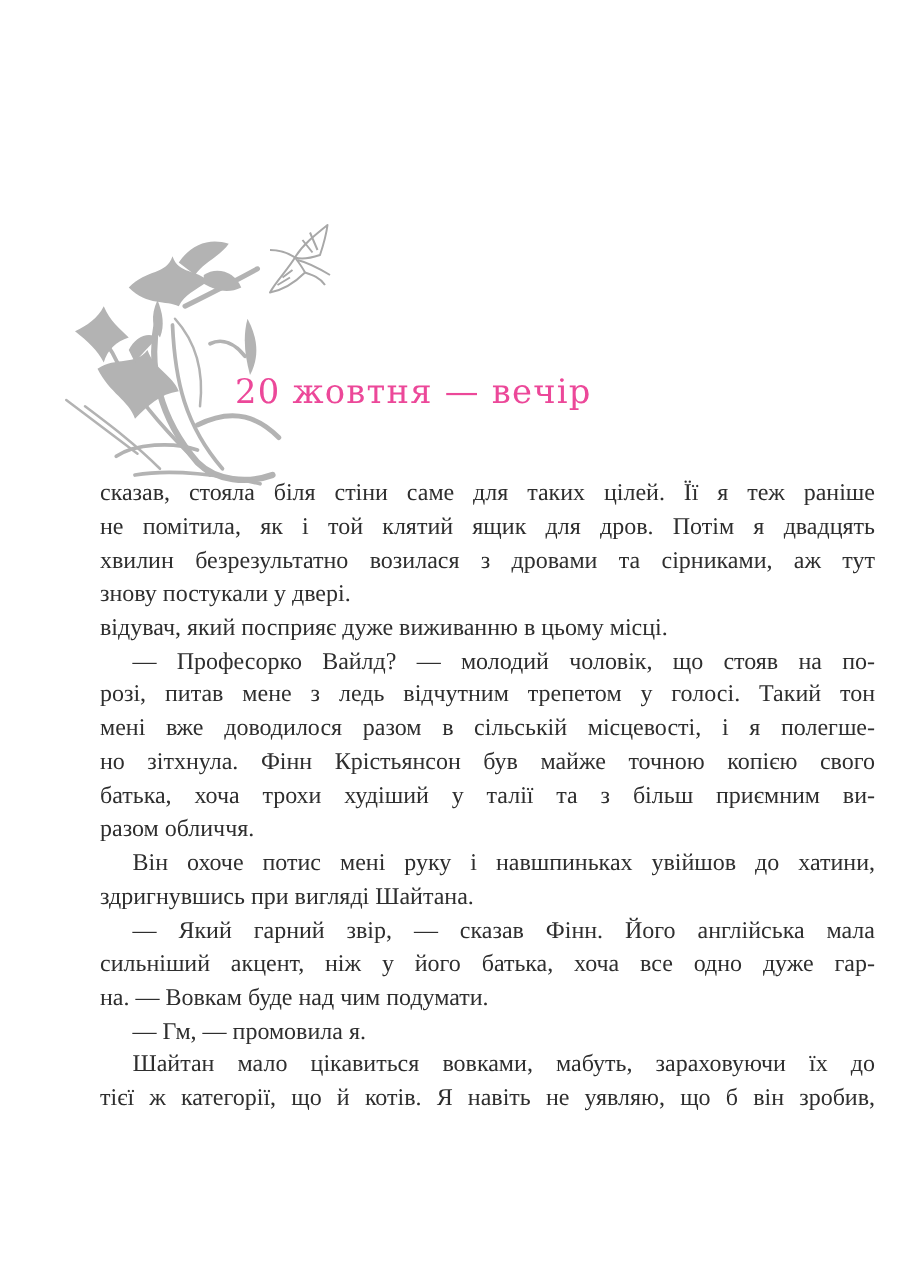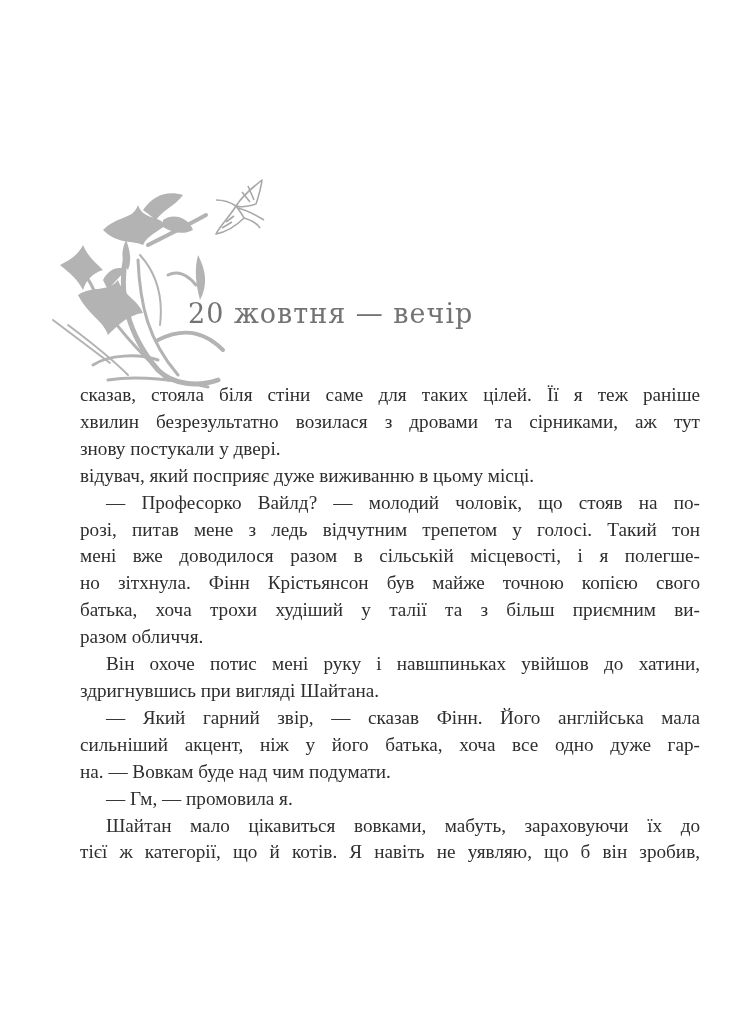--- a/index.html
+++ b/index.html
@@ -2,21 +2,21 @@
 <html><head>
   <meta charset="utf-8">
   <style>
     html, body { margin: 0; padding: 0; background: #ffffff; }
     body { width: 731px; height: 1023px; position: relative; overflow: hidden; }
     .page { position: absolute; left: 0; top: 0; width: 731px; height: 1023px; background: #ffffff; }
     .ornament { position: absolute; left: 48px; top: 175px; width: 240px; height: 215px; }
     .butterfly { position: absolute; left: 212px; top: 178px; width: 60px; height: 60px; }
     .chapter-title {
       position: absolute; left: 188px; top: 280px;
-      font-family: "DejaVu Serif", serif; font-size: 27px; color: #737373;
+      font-family: "DejaVu Serif", serif; font-size: 27px; color: #ec4899;
       letter-spacing: 1px; white-space: nowrap; font-weight: normal;
     }
     .body-text {
       position: absolute; left: 80px; top: 382px; width: 620px;
       font-family: "Liberation Serif", serif; font-size: 19.2px; line-height: 26.9px; color: #2e2e2e;
     }
     .para { margin: 0; text-align: justify; text-align-last: left; }
     .line { display: block; white-space: nowrap; text-align: justify; text-align-last: justify; }
     .line.last { text-align-last: left; }
   </style>
@@ -66,20 +66,21 @@
       <path d="M26 30 C 34 32, 42 36, 52 42"></path>
       <path d="M30 14 L 38 24 M 36 8 L 42 22 M 14 44 L 22 38 M 10 50 L 20 44"></path>
     </g>
   </svg>
 
   <h1 class="chapter-title">20 жовтня — вечір</h1>
 
   <div class="body-text">
     <p class="para">
       <span class="line">сказав, стояла біля стіни саме для таких цілей. Її я теж раніше</span>
+      <span class="line">не помітила, як і той клятий ящик для дров. Потім я двадцять</span>
       <span class="line">хвилин безрезультатно возилася з дровами та сірниками, аж тут</span>
       <span class="line last">знову постукали у двері.</span>
     </p>
     <p class="para">
       <span class="line last">відувач, який посприяє дуже виживанню в цьому місці.</span>
     </p>
     <p class="para">
       <span class="line" style="padding-left:26px">— Професорко Вайлд? — молодий чоловік, що стояв на по-</span>
       <span class="line">розі, питав мене з ледь відчутним трепетом у голосі. Такий тон</span>
       <span class="line">мені вже доводилося разом в сільській місцевості, і я полегше-</span>

